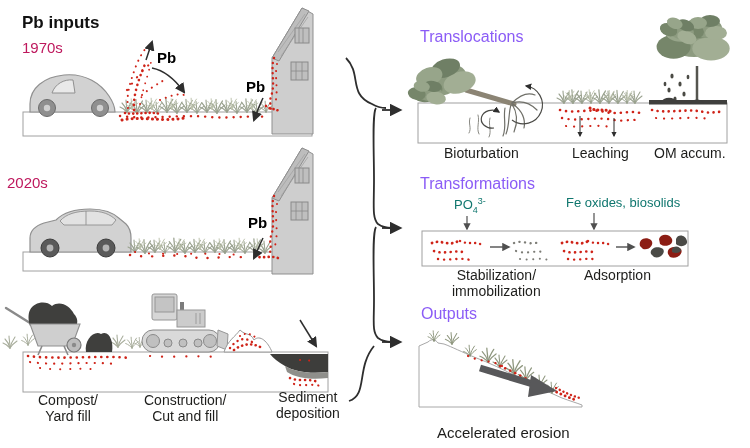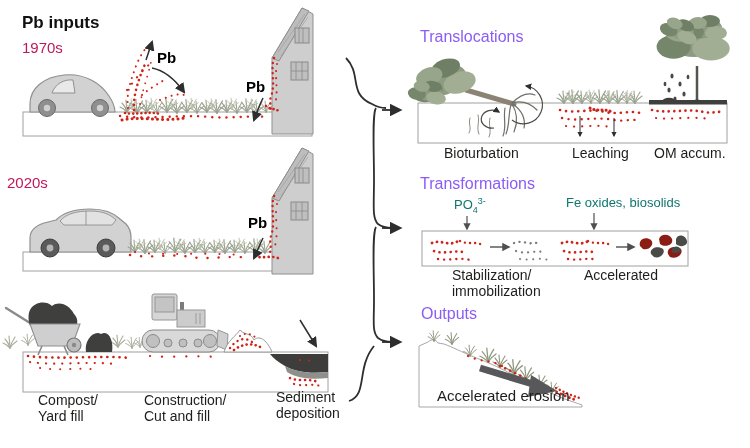--- a/index.html
+++ b/index.html
@@ -5,21 +5,21 @@
   html,body{margin:0;padding:0;background:#ffffff;}
   .canvas{
     position:relative;width:750px;height:448px;background:#ffffff;overflow:hidden;
     font-family:"Liberation Sans", sans-serif;color:#1d1d1b;
   }
   .art{position:absolute;left:0;top:0;}
   .txt{position:absolute;white-space:pre-line;line-height:1.12;}
   .title{font-weight:bold;font-size:17px;color:#111;}
   .title-r{font-weight:normal;font-size:16px;color:#8b5cf6;}
   .era{font-size:15px;color:#be185d;}
-  .lbl{font-size:14px;color:#1d1d1b;}
+  .lbl{font-size:14px;color:#1d1d1b;text-align:center;}
   .lbl-sm{font-size:13px;color:#0f766e;}
   .pb{font-weight:bold;font-size:15px;color:#000000;}
   sub,sup{font-size:9px;}
 </style>
 </head>
 <body>
 
 <div class="canvas">
 
 <svg class="art" width="750" height="448" viewBox="0 0 750 448">
@@ -394,18 +394,18 @@
 <div class="txt title-r" style="left:420px;top:28px">Translocations</div>
 <div class="txt lbl" style="left:444px;top:146px">Bioturbation</div>
 <div class="txt lbl" style="left:572px;top:146px">Leaching</div>
 <div class="txt lbl" style="left:654px;top:146px">OM accum.</div>
 
 <div class="txt title-r" style="left:420px;top:175px">Transformations</div>
 <div class="txt lbl-sm" style="left:454px;top:196px"><span>PO</span><sub>4</sub><sup>3-</sup></div>
 <div class="txt lbl-sm" style="left:566px;top:196px">Fe oxides, biosolids</div>
 <div class="txt lbl" style="left:452px;top:268px">Stabilization/
 immobilization</div>
-<div class="txt lbl" style="left:584px;top:268px">Accelerated</div>
+<div class="txt lbl" style="left:584px;top:268px">Adsorption</div>
 
 <div class="txt title-r" style="left:421px;top:305px">Outputs</div>
-<div class="txt lbl" style="left:437px;top:388px;font-size:15px">Accelerated erosion</div>
+<div class="txt lbl" style="left:437px;top:425px;font-size:15px">Accelerated erosion</div>
 
 </div>
 
 </body></html>

